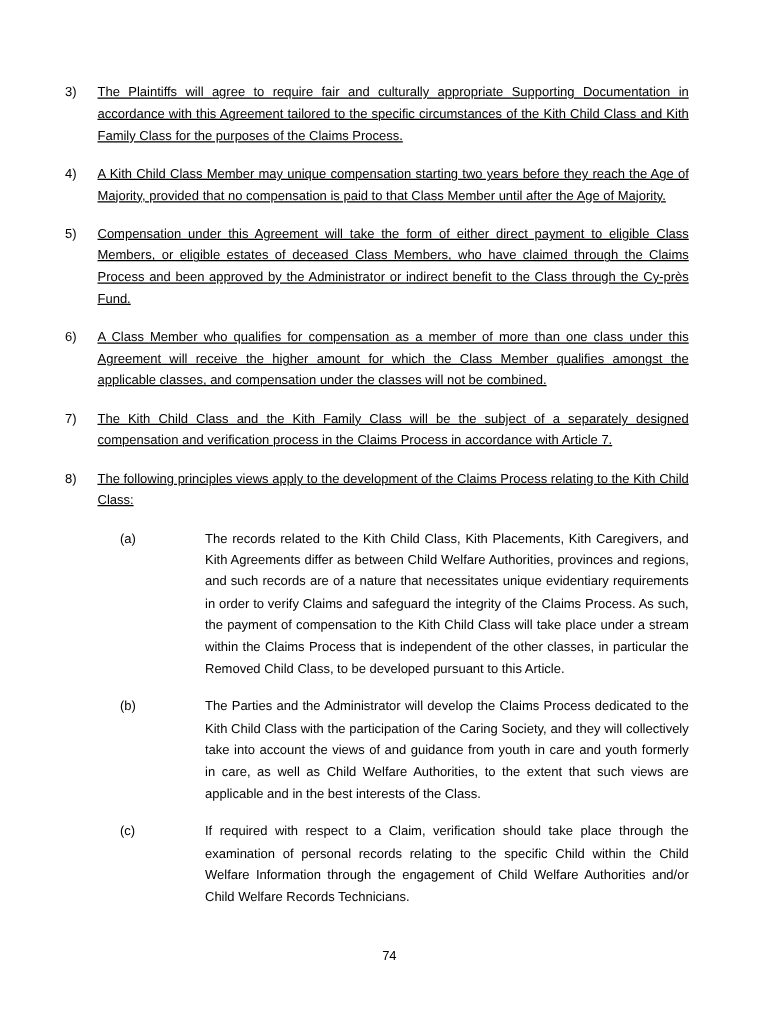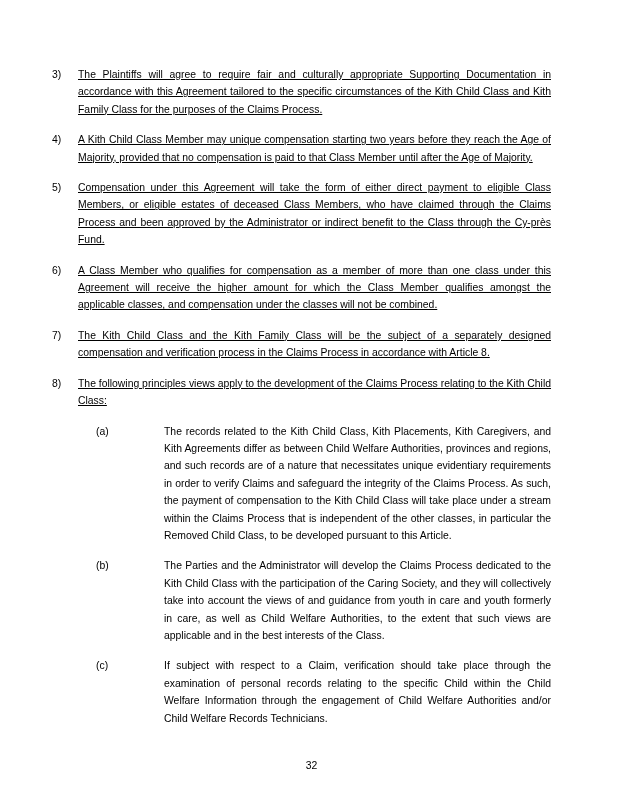--- a/index.html
+++ b/index.html
@@ -95,38 +95,38 @@
     <div class="clause-body">Compensation under this Agreement will take the form of either direct payment to eligible Class Members, or eligible estates of deceased Class Members, who have claimed through the Claims Process and been approved by the Administrator or indirect benefit to the Class through the Cy-près Fund.</div>
   </div>
 
   <div class="clause">
     <div class="clause-num">6)</div>
     <div class="clause-body">A Class Member who qualifies for compensation as a member of more than one class under this Agreement will receive the higher amount for which the Class Member qualifies amongst the applicable classes, and compensation under the classes will not be combined.</div>
   </div>
 
   <div class="clause">
     <div class="clause-num">7)</div>
-    <div class="clause-body">The Kith Child Class and the Kith Family Class will be the subject of a separately designed compensation and verification process in the Claims Process in accordance with Article 8.</div>
+    <div class="clause-body">The Kith Child Class and the Kith Family Class will be the subject of a separately designed compensation and verification process in the Claims Process in accordance with Article 7.</div>
   </div>
 
   <div class="clause">
     <div class="clause-num">8)</div>
     <div class="clause-body">The following principles views apply to the development of the Claims Process relating to the Kith Child Class:</div>
   </div>
 
   <div class="sub-list">
     <div class="sub-clause">
       <div class="sub-num">(a)</div>
       <div class="sub-body">The records related to the Kith Child Class, Kith Placements, Kith Caregivers, and Kith Agreements differ as between Child Welfare Authorities, provinces and regions, and such records are of a nature that necessitates unique evidentiary requirements in order to verify Claims and safeguard the integrity of the Claims Process. As such, the payment of compensation to the Kith Child Class will take place under a stream within the Claims Process that is independent of the other classes, in particular the Removed Child Class, to be developed pursuant to this Article.</div>
     </div>
     <div class="sub-clause">
       <div class="sub-num">(b)</div>
       <div class="sub-body">The Parties and the Administrator will develop the Claims Process dedicated to the Kith Child Class with the participation of the Caring Society, and they will collectively take into account the views of and guidance from youth in care and youth formerly in care, as well as Child Welfare Authorities, to the extent that such views are applicable and in the best interests of the Class.</div>
     </div>
     <div class="sub-clause">
       <div class="sub-num">(c)</div>
-      <div class="sub-body">If subject with respect to a Claim, verification should take place through the examination of personal records relating to the specific Child within the Child Welfare Information through the engagement of Child Welfare Authorities and/or Child Welfare Records Technicians.</div>
+      <div class="sub-body">If required with respect to a Claim, verification should take place through the examination of personal records relating to the specific Child within the Child Welfare Information through the engagement of Child Welfare Authorities and/or Child Welfare Records Technicians.</div>
     </div>
   </div>
 
-  <div class="page-number">32</div>
+  <div class="page-number">74</div>
 
 </div>
 
 </body></html>

